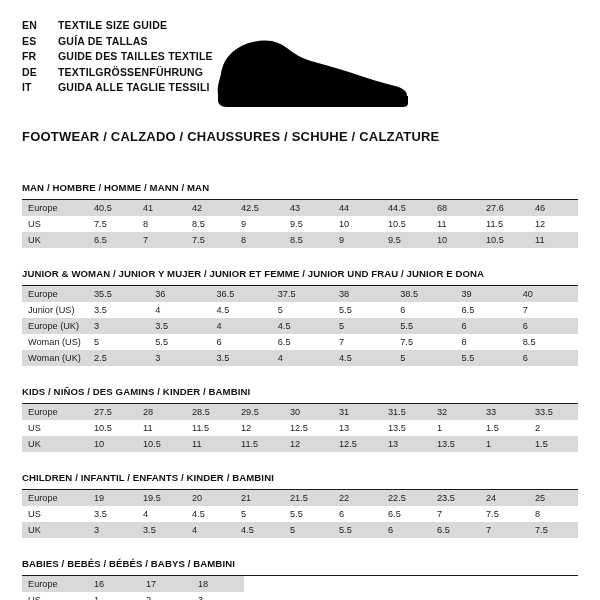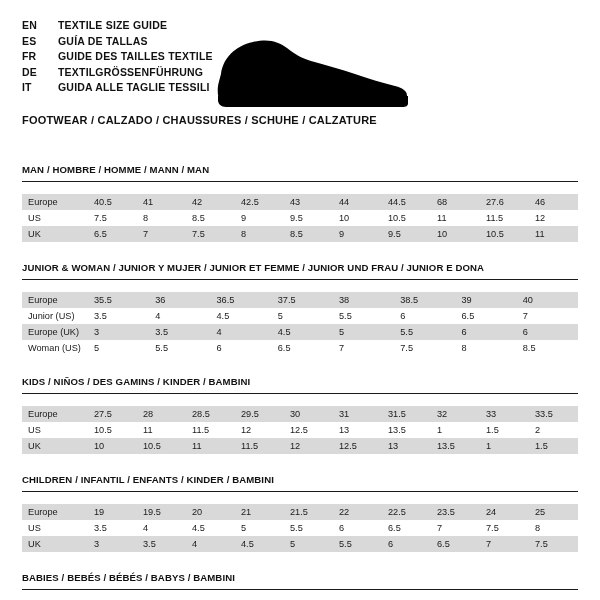--- a/index.html
+++ b/index.html
@@ -48,37 +48,38 @@
   .lang-code { width: 36px; }
 
   .shoe-art {
     width: 200px;
     height: 86px;
     margin-right: 10px;
     margin-top: 10px;
   }
 
   .footwear-title {
-    font-size: 11px;
+    margin-top: 15px;
+    font-size: 13px;
     font-weight: bold;
     letter-spacing: 0.2px;
   }
 
   
   .section {
     margin-top: 20px;
   }
   .section.first { margin-top: 38px; }
   .section-title {
     font-size: 9.6px;
     font-weight: bold;
     letter-spacing: 0.1px;
     padding-bottom: 6px;
     border-bottom: 1px solid #1a1a1a;
-    margin-bottom: 12px;
+    margin-bottom: 0;
   }
   table.size-table {
     border-collapse: collapse;
     width: 100%;
     table-layout: fixed;
   }
   table.size-table td {
     font-size: 9.2px;
     height: 16px;
     padding: 0 0 0 6px;
@@ -228,20 +229,31 @@
         <tr>
           <td class="label">Woman (US)</td>
           <td class="val">5</td>
           <td class="val">5.5</td>
           <td class="val">6</td>
           <td class="val">6.5</td>
           <td class="val">7</td>
           <td class="val">7.5</td>
           <td class="val">8</td>
           <td class="val">8.5</td>
+        </tr>
+        <tr class="shaded">
+          <td class="label">Woman (UK)</td>
+          <td class="val">2.5</td>
+          <td class="val">3</td>
+          <td class="val">3.5</td>
+          <td class="val">4</td>
+          <td class="val">4.5</td>
+          <td class="val">5</td>
+          <td class="val">5.5</td>
+          <td class="val">6</td>
         </tr>
       </tbody>
     </table>
   </div>
 
   <div class="section">
     <div class="section-title">KIDS / NIÑOS / DES GAMINS / KINDER / BAMBINI</div>
     <table class="size-table">
       <colgroup>
           <col style="width:66px">

